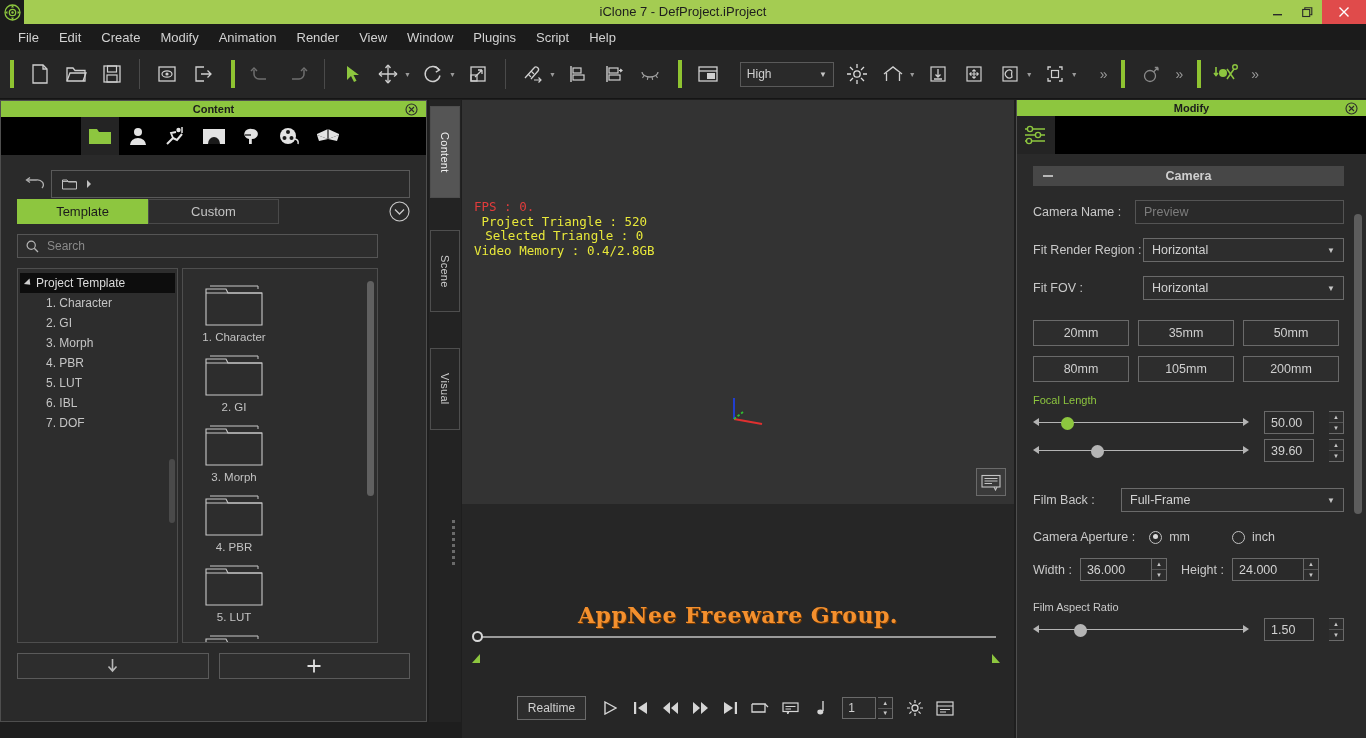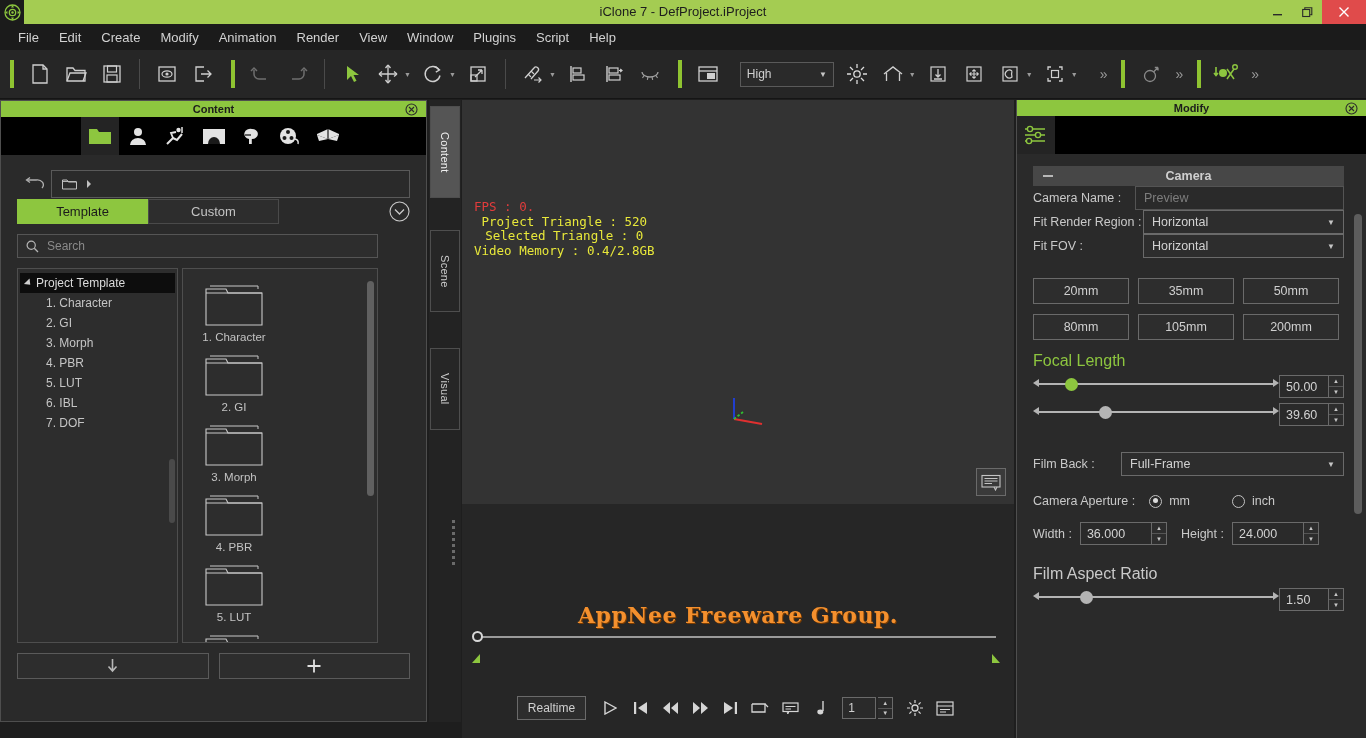--- a/index.html
+++ b/index.html
@@ -243,42 +243,42 @@
     background: #242424; cursor: default;
   }
   .mp-body { padding: 12px 22px 0 16px; position: relative; height: 584px; }
   .section-head {
     height: 20px; background: #474747; display: flex; align-items: center;
     justify-content: center; position: relative; font-size: 12.5px; font-weight: bold; color: #cfcfcf;
   }
   .section-head .minus {
     position: absolute; left: 10px; top: 9px; width: 10px; height: 2px; background: #b8b8b8;
   }
-  .field-row { display: flex; align-items: center; }
+  .field-row { display: flex; align-items: center; margin-top: 14px; }
   .field-label { font-size: 12.5px; color: #c9c9c9; }
   .text-input {
     height: 24px; border: 1px solid #545454; background: #2a2a2a;
     display: flex; align-items: center; padding: 0 8px; font-size: 12.5px; color: #7d7d7d;
   }
   .combo {
     height: 24px; border: 1px solid #6a6a6a; background: #2d2d2d;
     display: flex; align-items: center; justify-content: space-between;
     padding: 0 8px; font-size: 12.5px; color: #cfcfcf;
   }
   .combo .cv { color: #d2d2d2; }
   .mm-grid { display: flex; flex-wrap: wrap; gap: 10px 9px; margin-top: 20px; }
   .mm-btn {
     width: 96px; height: 26px; border: 1px solid #6a6a6a; background: #2d2d2d;
     display: flex; align-items: center; justify-content: center;
     font-size: 12.5px; color: #cfcfcf; cursor: default;
   }
-  .slider-label { font-size: 16px; margin-top: 12px; }
+  .slider-label { font-size: 11px; margin-top: 12px; }
   .slider-label.accent { color: #8dc63f; }
   .slider-label.plain { color: #c9c9c9; }
-  .slider-row { display: flex; align-items: flex-start; margin-top: 5px; gap: 0; }
+  .slider-row { display: flex; align-items: center; margin-top: 5px; gap: 15px; }
   .track-wrap { position: relative; flex: 1; height: 18px; }
   .sl-line { position: absolute; left: 6px; right: 6px; top: 8px; height: 1.5px; background: #b4b4b4; }
   .sl-arrow-l {
     position: absolute; left: 0; top: 4px; width: 0; height: 0;
     border-right: 6px solid #b4b4b4; border-top: 4px solid transparent; border-bottom: 4px solid transparent;
   }
   .sl-arrow-r {
     position: absolute; right: 0; top: 4px; width: 0; height: 0;
     border-left: 6px solid #b4b4b4; border-top: 4px solid transparent; border-bottom: 4px solid transparent;
   }

